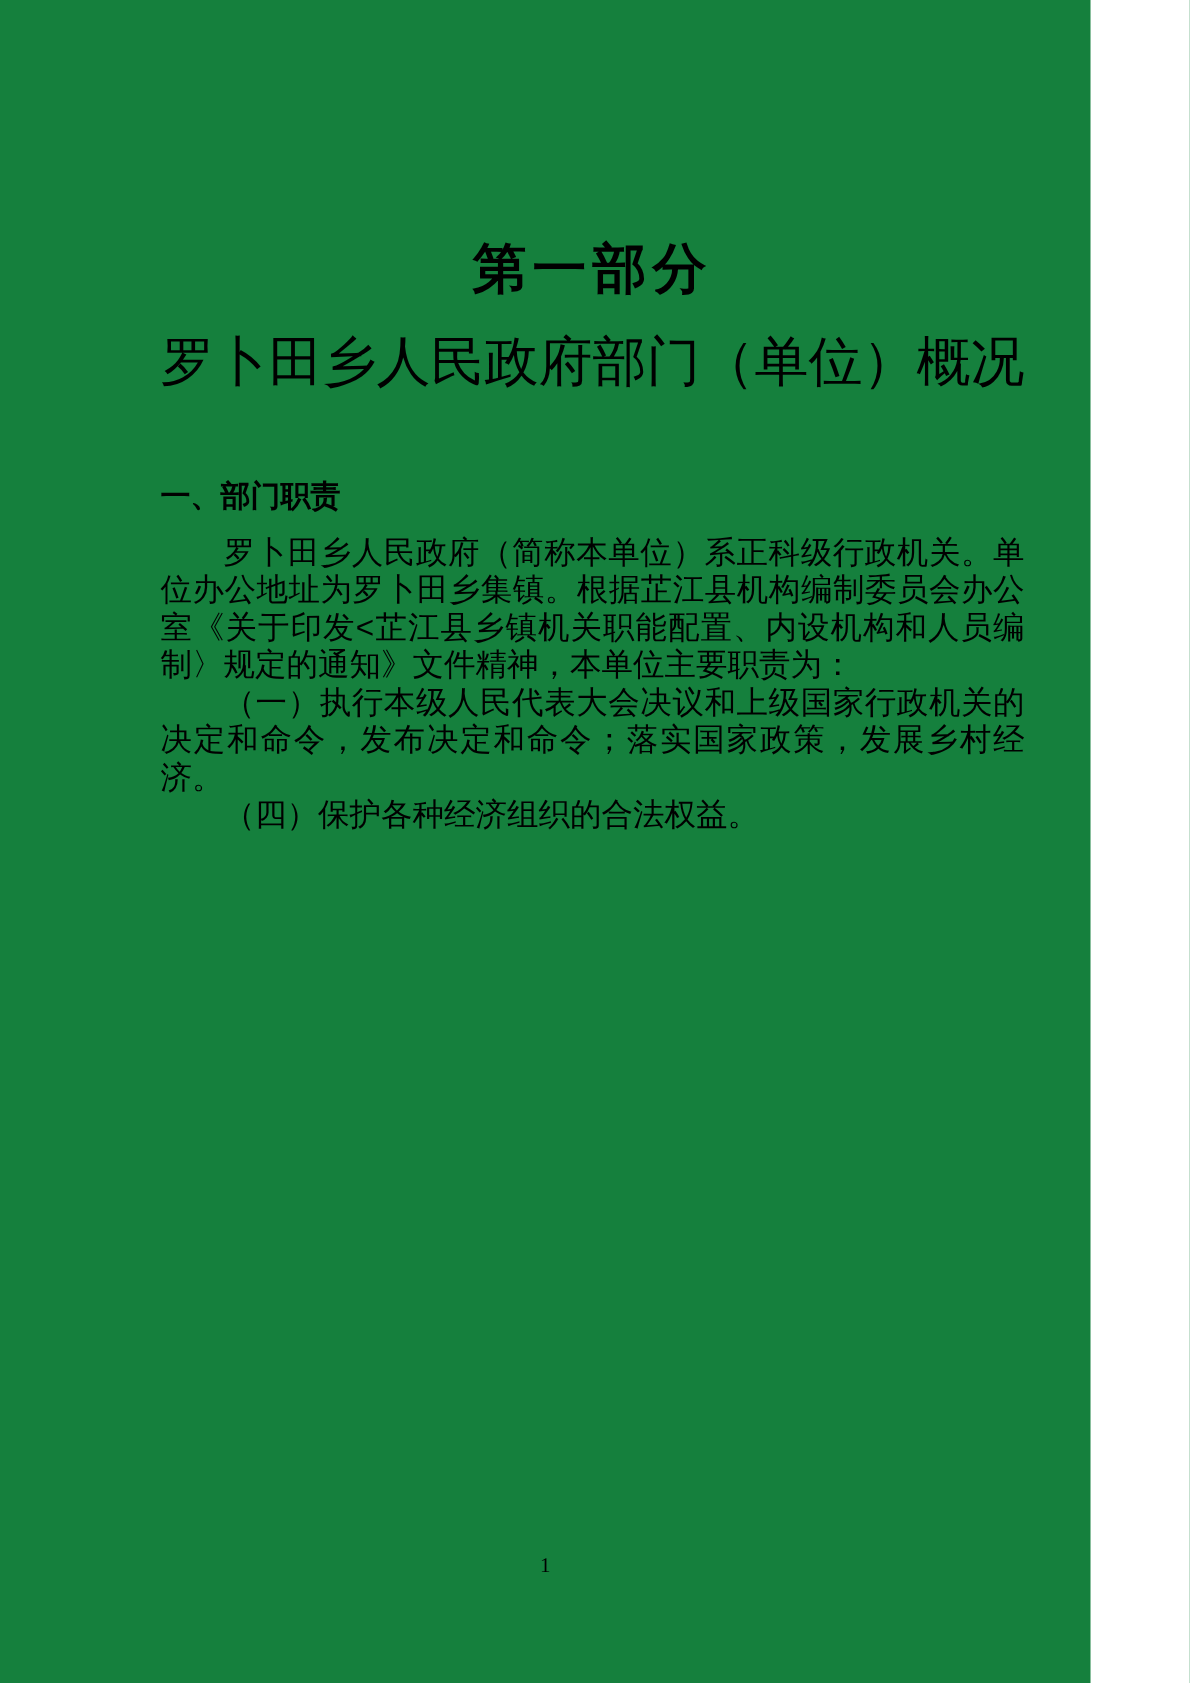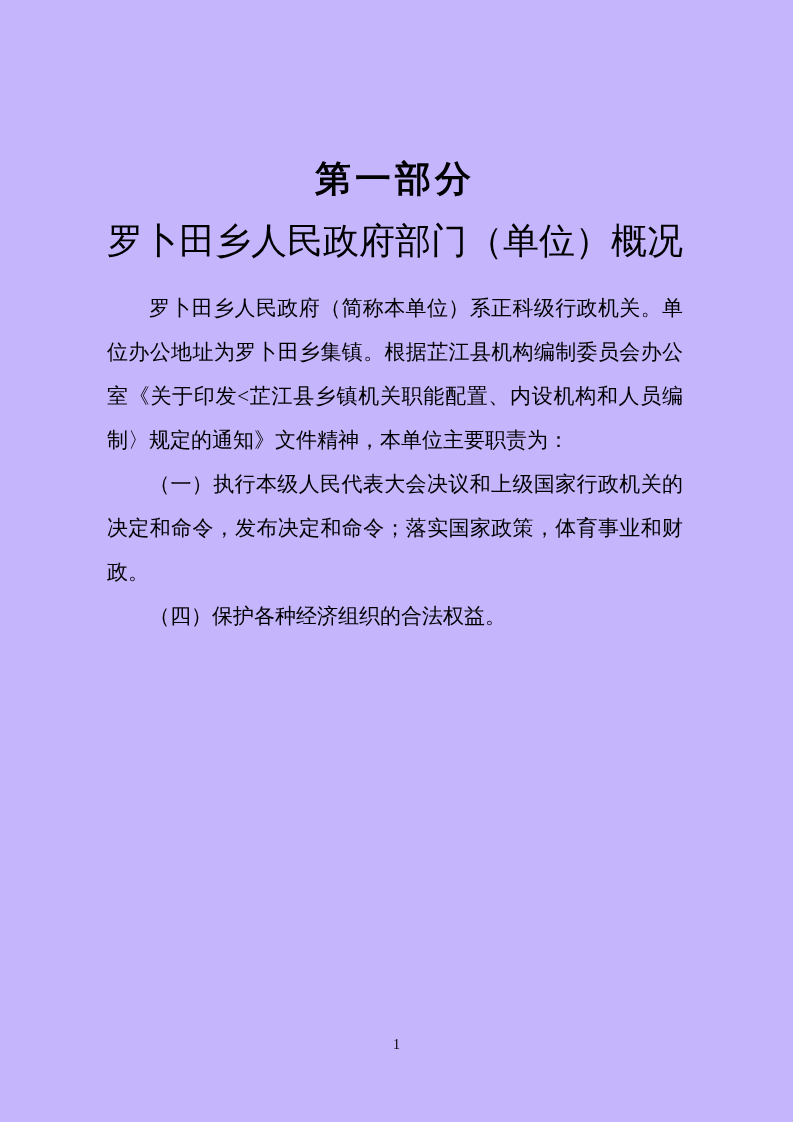--- a/index.html
+++ b/index.html
@@ -2,23 +2,23 @@
 <html lang="zh"><head>
 <meta charset="utf-8">
 <style>
   html, body {
     margin: 0;
     padding: 0;
     background: #ffffff;
   }
   .page {
     position: relative;
-    width: 793px;
+    width: 727px;
     height: 1122px;
-    background: #c4b5fd;
+    background: #15803d;
     color: #000000;
     font-family: "Liberation Serif", "DejaVu Serif", serif;
     overflow: hidden;
     box-sizing: border-box;
   }
   .content {
     position: absolute;
     left: 107px;
     width: 576px;
     top: 0;
@@ -47,24 +47,25 @@
     font-size: 20px;
     line-height: 26px;
     font-weight: bold;
   }
   .body-text {
     margin-top: 14px;
   }
   .body-text p {
     margin: 0;
     font-size: 21px;
-    line-height: 44px;
+    line-height: 25px;
     text-indent: 2em;
     text-align: justify;
     text-justify: inter-character;
+    font-family: Liberation Mono, monospace;
   }
   .page-footer {
     position: absolute;
     left: 0;
     right: 0;
     top: 1036px;
     text-align: center;
     font-size: 14px;
     line-height: 18px;
   }
@@ -73,24 +74,25 @@
 <body>
 
 <div class="page">
   <div class="content">
 
     <div class="title-block">
       <h1 class="part-title">第一部分</h1>
       <h1 class="part-subtitle">罗卜田乡人民政府部门（单位）概况</h1>
     </div>
 
+    <h2 class="section-heading">一、部门职责</h2>
 
     <div class="body-text">
       <p>罗卜田乡人民政府（简称本单位）系正科级行政机关。单位办公地址为罗卜田乡集镇。根据芷江县机构编制委员会办公室《关于印发&lt;芷江县乡镇机关职能配置、内设机构和人员编制〉规定的通知》文件精神，本单位主要职责为：</p>
-      <p>（一）执行本级人民代表大会决议和上级国家行政机关的决定和命令，发布决定和命令；落实国家政策，体育事业和财政。</p>
+      <p>（一）执行本级人民代表大会决议和上级国家行政机关的决定和命令，发布决定和命令；落实国家政策，发展乡村经济。</p>
       <p>（四）保护各种经济组织的合法权益。</p>
     </div>
 
   </div>
 
   <div class="page-footer">
     <span>1</span>
   </div>
 </div>
 

